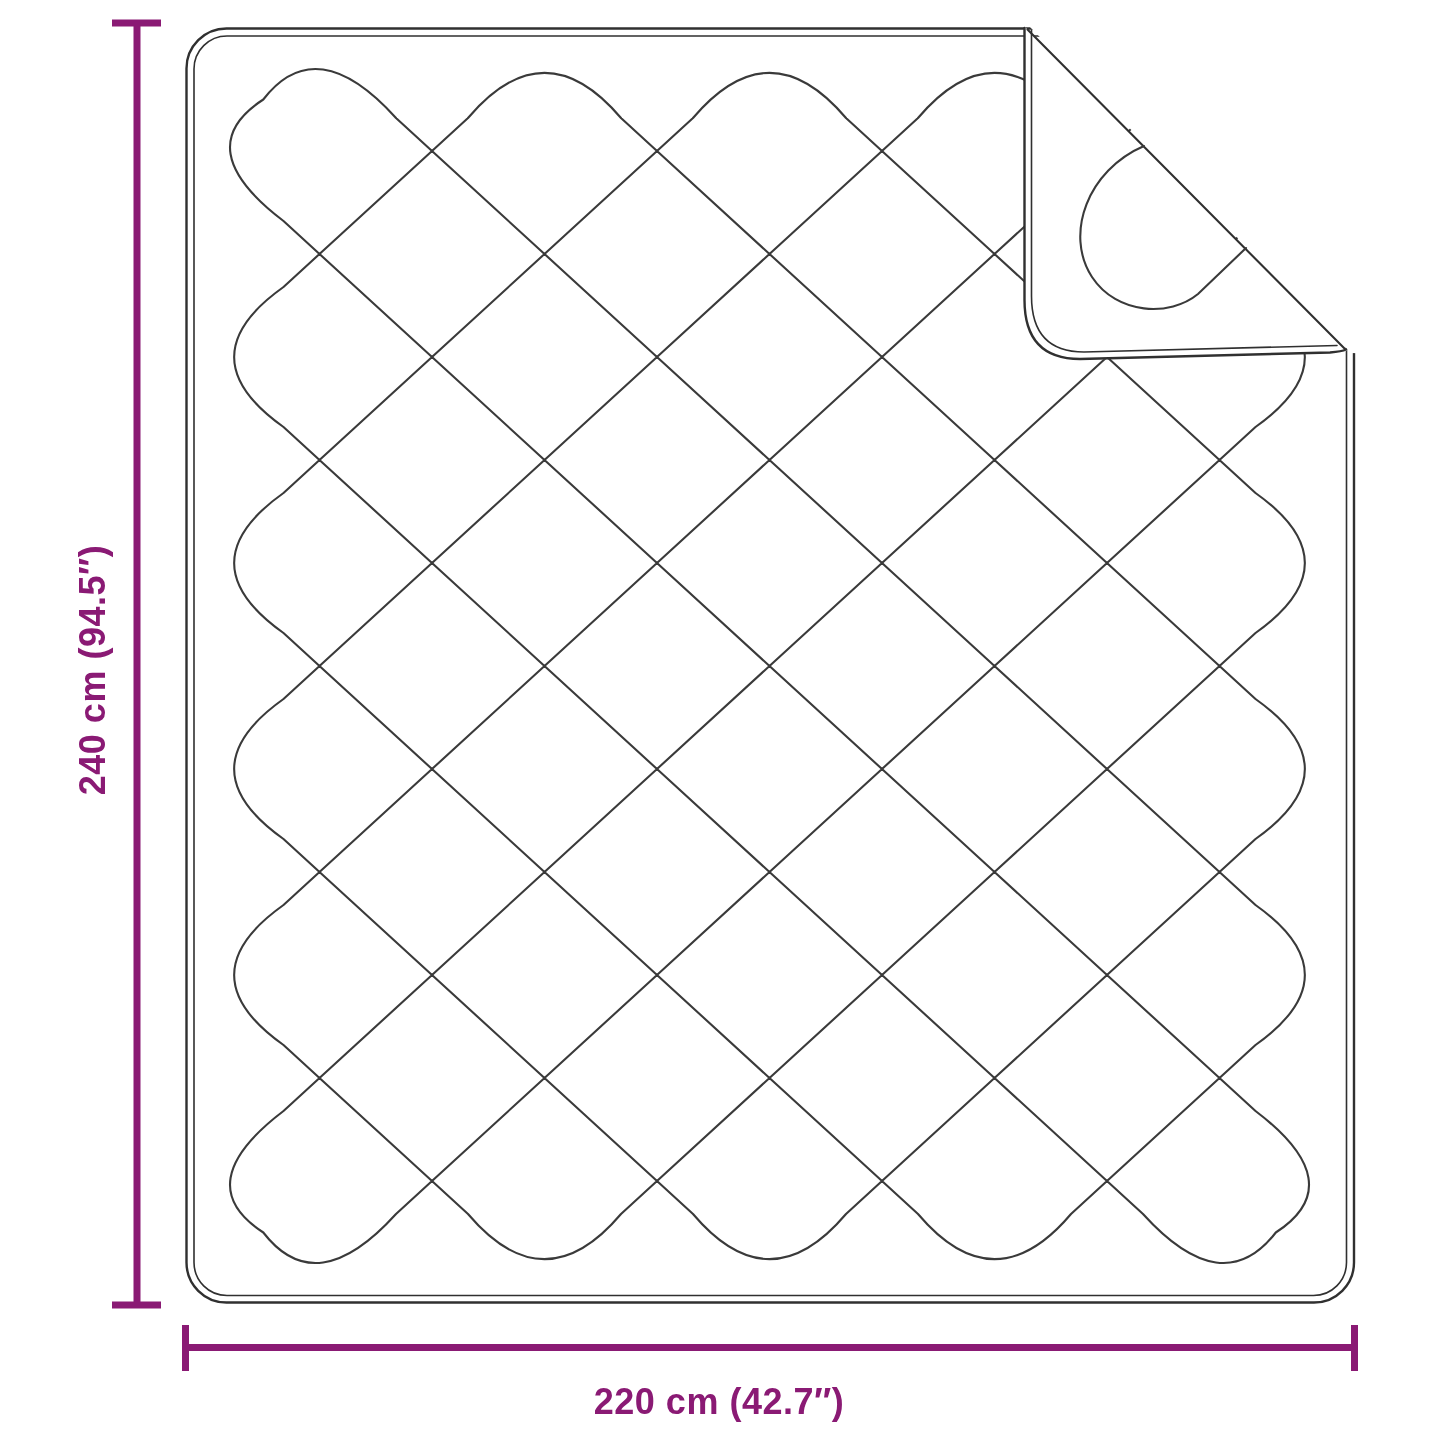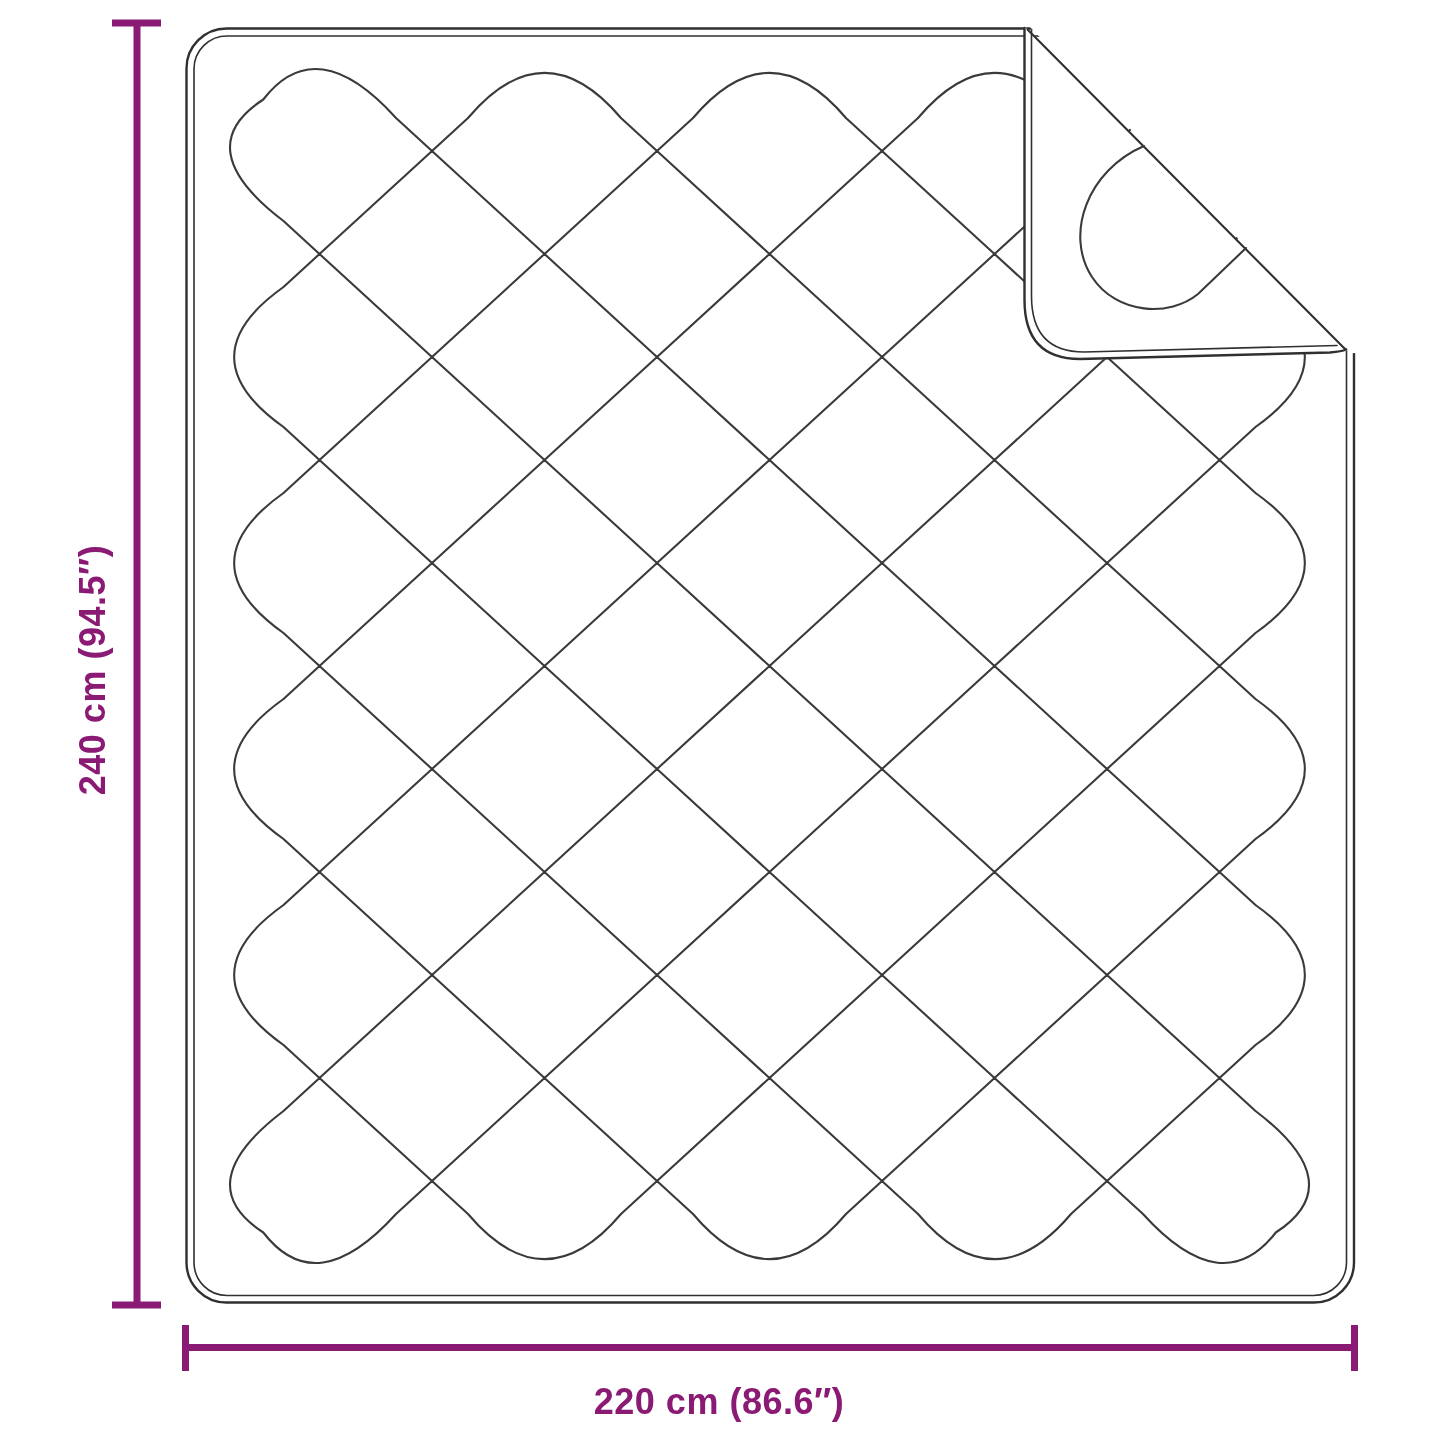--- a/index.html
+++ b/index.html
@@ -52,14 +52,14 @@
       <rect class="dim-shape" x="112" y="1301.5" width="49" height="7"></rect>
     </g>
     <g>
       <rect class="dim-shape" x="182" y="1344" width="1176" height="7"></rect>
       <rect class="dim-shape" x="182" y="1325" width="7" height="46"></rect>
       <rect class="dim-shape" x="1351" y="1325" width="7" height="46"></rect>
     </g>
   </svg>
 
   <div class="dim-label" id="height-label">240 cm (94.5″)</div>
-  <div class="dim-label" id="width-label">220 cm (86.6″)</div>
+  <div class="dim-label" id="width-label">220 cm (42.7″)</div>
 </div>
 
 </body></html>

